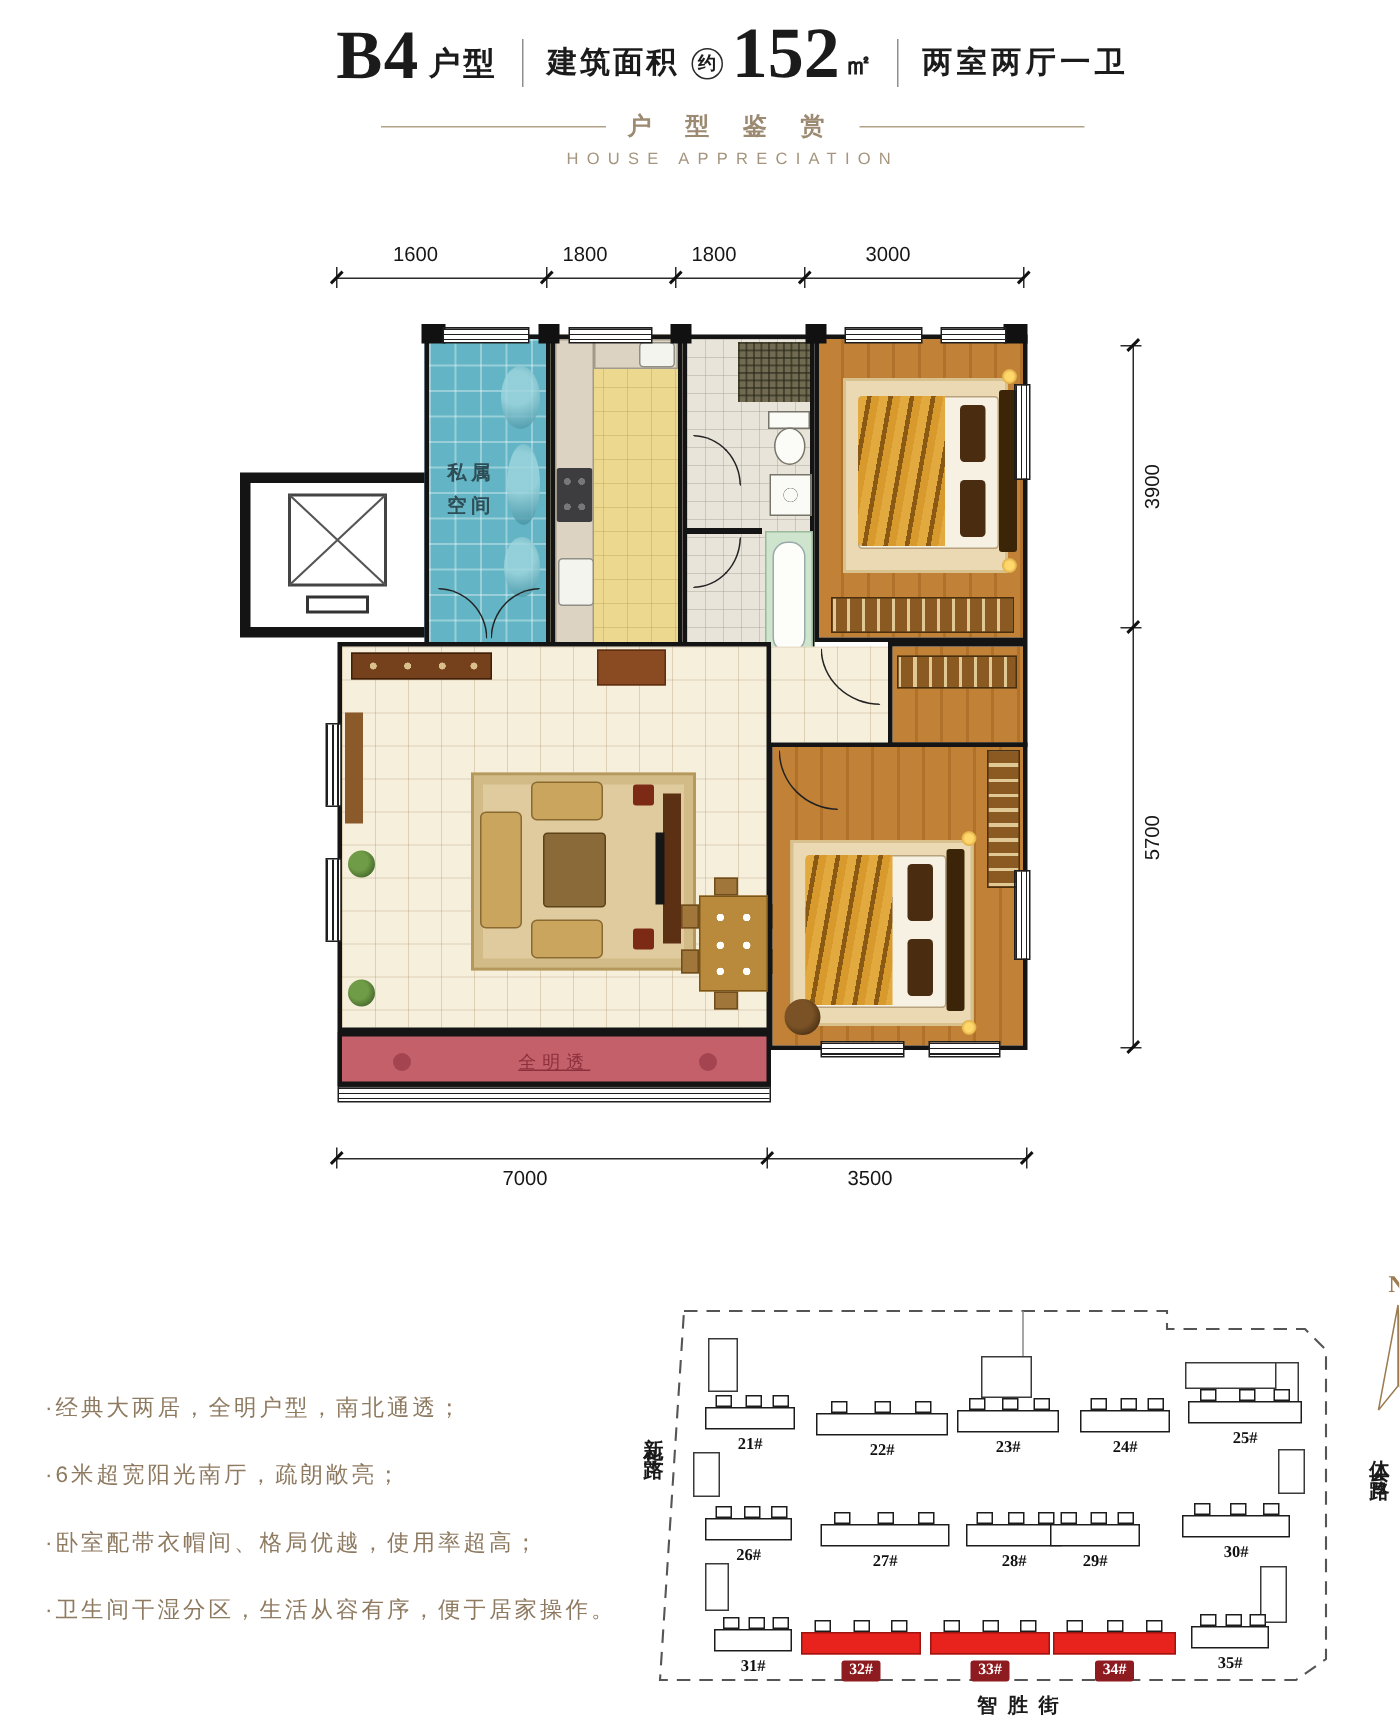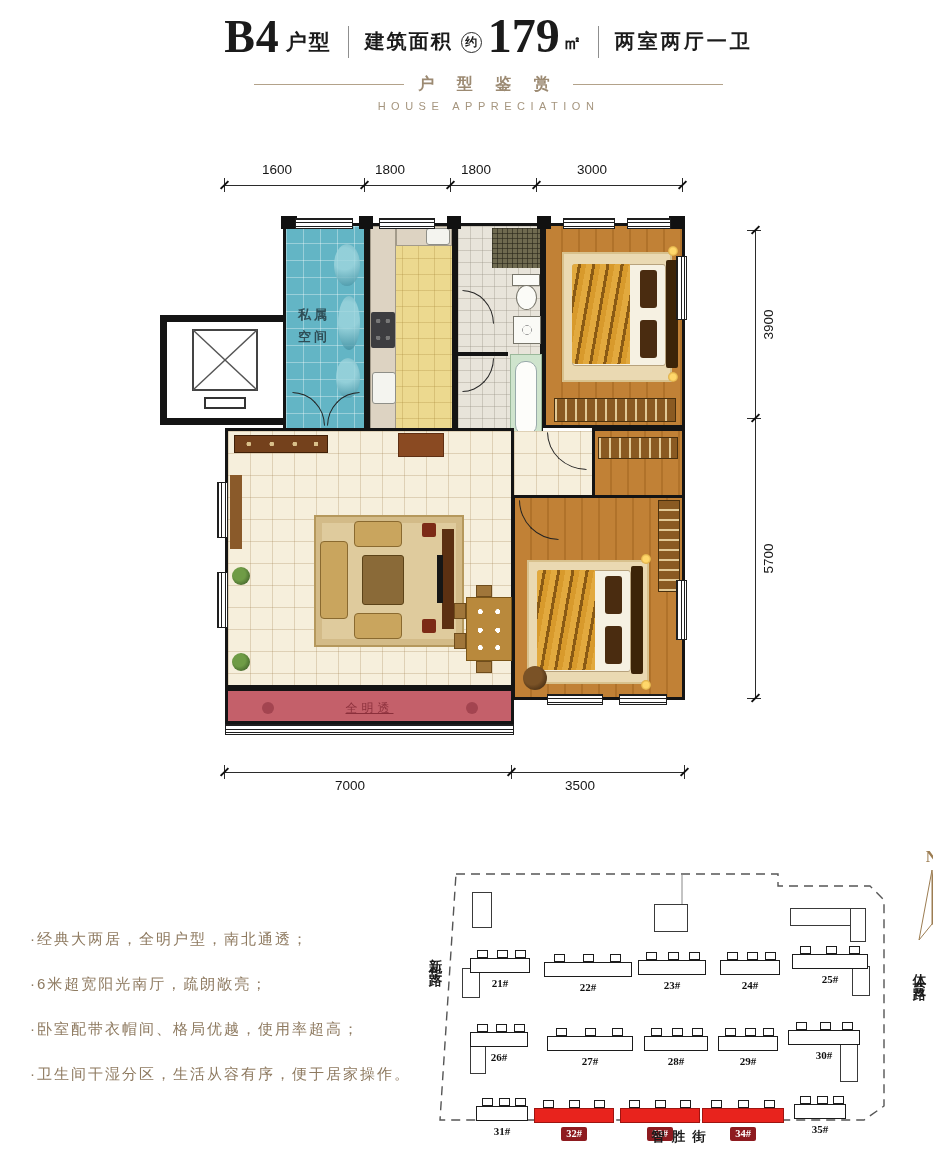--- a/index.html
+++ b/index.html
@@ -114,21 +114,21 @@
   .compass-n { font-family:"Liberation Serif",serif; font-weight:bold; font-size:16px; color:#9c7d52; letter-spacing:1px; }
 
   
   .features { position:absolute; left:30px; top:925px; width:415px; }
   .features p { margin:0 0 18px 0; font-size:15px; color:#8e7a60; letter-spacing:2px; line-height:27px; }
 
   
   .siteplan { position:absolute; left:432px; top:866px; width:500px; height:284px; }
   .sp-svg { position:absolute; left:0; top:0; }
   .amenity { position:absolute; border:1px solid #3a3a3a; background:#fff; box-sizing:border-box; }
-  .bld-wrap { position:absolute; text-align:center;margin-top:20px; }
+  .bld-wrap { position:absolute; text-align:center; }
   .bld { position:relative; height:15px; border:1.5px solid #1c1c1c; background:#fff; box-sizing:border-box; }
   .bld .bump { position:absolute; width:11px; height:8px; border:1.5px solid #1c1c1c; background:#fff; top:-9px; box-sizing:border-box; }
   .bld .bump:nth-child(1){ left:10%; } .bld .bump:nth-child(2){ left:44%; } .bld .bump:nth-child(3){ left:76%; }
   .bld.red { background:#e8231d; border-color:#9e1410; }
   .bld-label { display:inline-block; margin-top:3px; font-family:"Liberation Serif",serif; font-weight:bold; font-size:11px; color:#111; }
   .bld-label.badge { background:#8e1b20; color:#fff; padding:1px 5px 2px 5px; border-radius:2px; font-size:10.5px; }
   .road-v { position:absolute; writing-mode:vertical-rl; letter-spacing:7px; font-family:"Liberation Serif",serif;
             font-weight:bold; font-size:13.5px; color:#1a1a1a; }
   .road-h { position:absolute; letter-spacing:7px; font-family:"Liberation Serif",serif; font-weight:bold;
             font-size:13.5px; color:#1a1a1a; left:50%; transform:translateX(-50%); }
@@ -138,21 +138,21 @@
 
 <div class="page">
 
   <div class="hdr">
     <div class="hdr-row">
       <span class="model">B4</span>
       <span class="model-suffix">户型</span>
       <span class="vdiv"></span>
       <span class="area-label">建筑面积</span>
       <span class="approx">约</span>
-      <span class="area-value">179</span>
+      <span class="area-value">152</span>
       <span class="area-unit">㎡</span>
       <span class="vdiv"></span>
       <span class="layout-text">两室两厅一卫</span>
     </div>
     <div class="sub-row">
       <span class="sub-line"></span>
       <span class="sub-cn">户 型 鉴 赏</span>
       <span class="sub-line"></span>
     </div>
     <div class="sub-en">HOUSE APPRECIATION</div>
@@ -402,21 +402,21 @@
           <span class="bump"></span>
         </div>
       <span class="bld-label">27#</span></div>
     <div class="bld-wrap" style="left:212px;top:150px;width:64px">
       <div class="bld">
           <span class="bump"></span>
           <span class="bump"></span>
           <span class="bump"></span>
         </div>
       <span class="bld-label">28#</span></div>
-    <div class="bld-wrap" style="left:286px;top:150px;width:60px">
+    <div class="bld-wrap" style="left:268px;top:150px;width:60px">
       <div class="bld">
           <span class="bump"></span>
           <span class="bump"></span>
           <span class="bump"></span>
         </div>
       <span class="bld-label">29#</span></div>
     <div class="bld-wrap" style="left:356px;top:144px;width:72px">
       <div class="bld">
           <span class="bump"></span>
           <span class="bump"></span>

